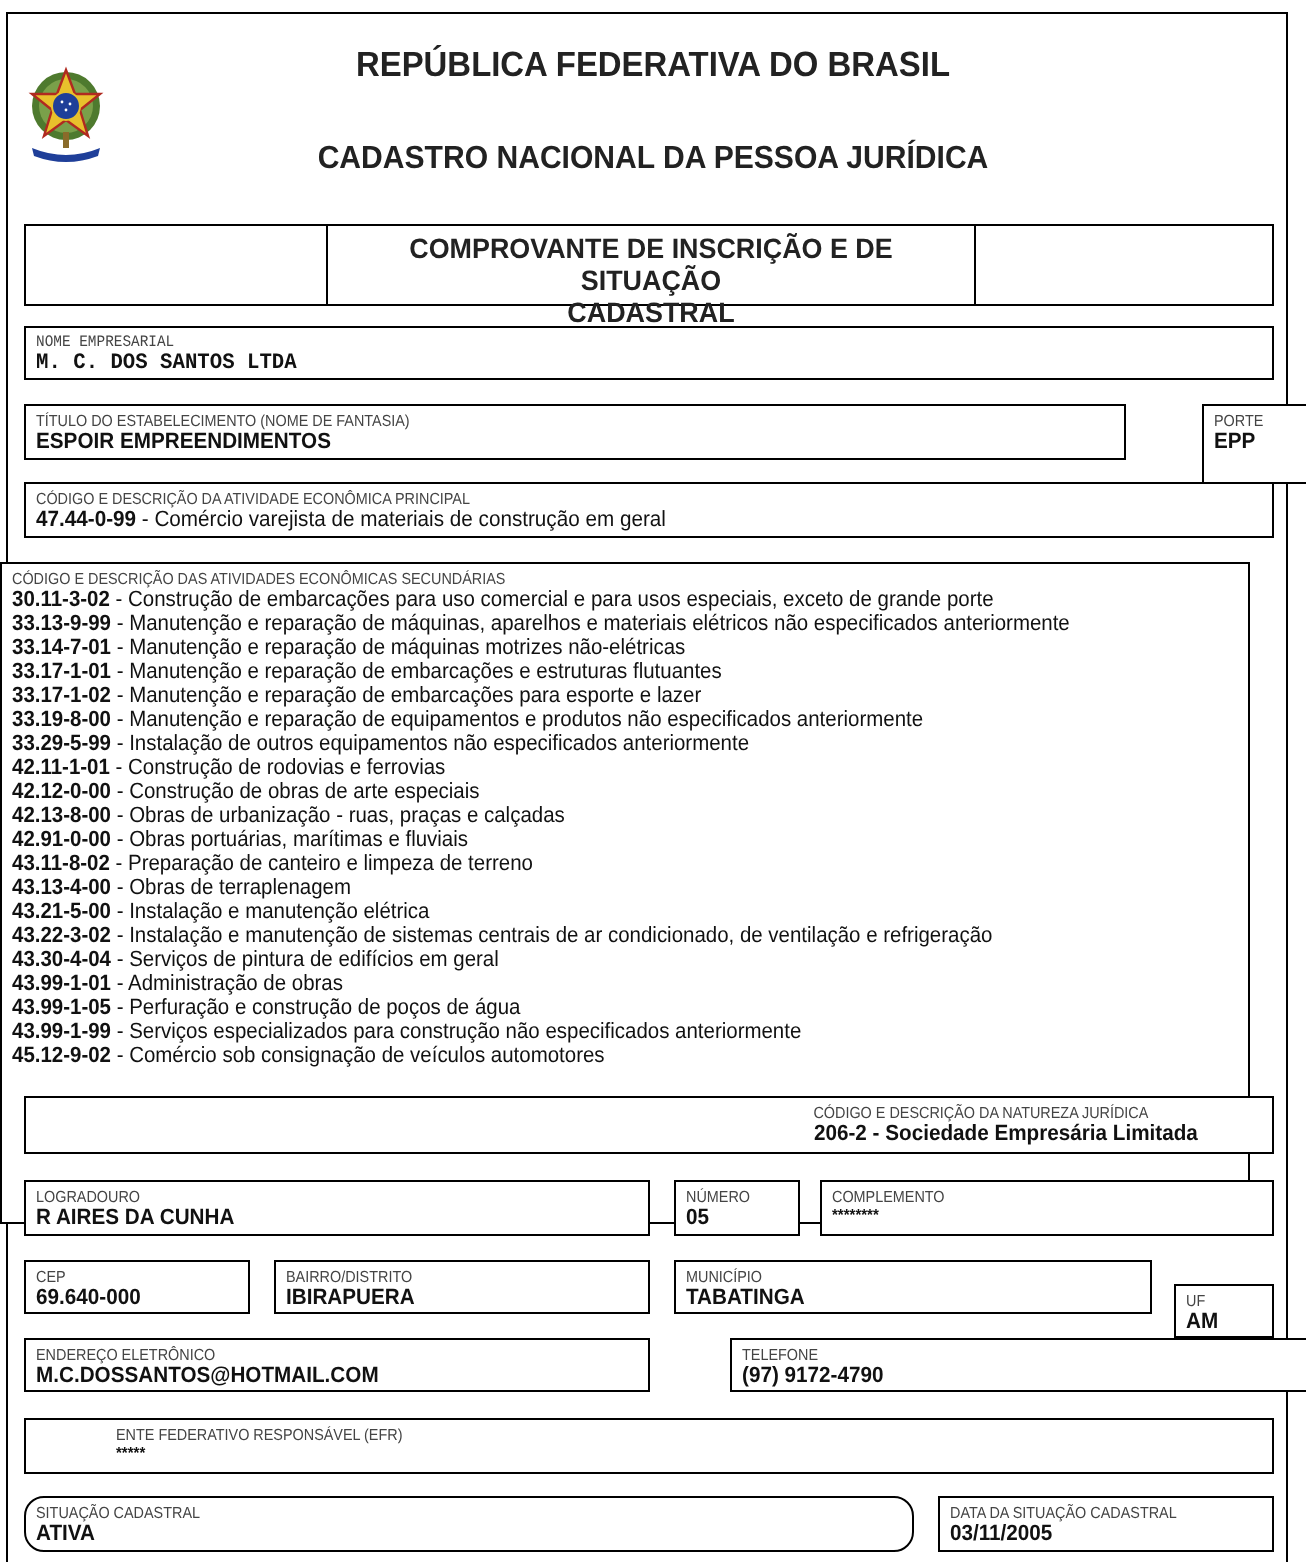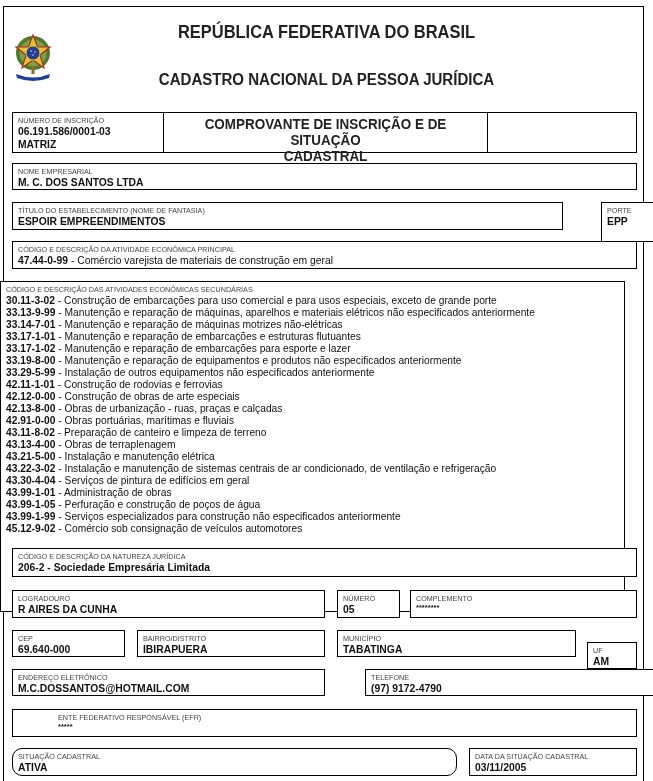--- a/index.html
+++ b/index.html
@@ -34,32 +34,27 @@
   <rect x="18.5" y="35" width="3" height="8" fill="#8a6b2a"></rect>
   <path d="M3 43 Q20 50 37 43 L36 47 Q20 53 4 47 Z" fill="#1f3f99"></path>
 </svg>
 
 <div class="hdr1">REPÚBLICA FEDERATIVA DO BRASIL</div>
 <div class="hdr2">CADASTRO NACIONAL DA PESSOA JURÍDICA</div>
 
 <div class="box" style="left:12px; top:112px; width:625px; height:41px;">
   <div class="vline" style="left:150px;"></div>
   <div class="vline" style="left:474px;"></div>
-  <div style="position:absolute; left:0; top:0; width:150px;">
-    <span class="lbl">NÚMERO DE INSCRIÇÃO</span>
-    <span class="val">06.191.586/0001-03</span>
-    <span class="val">MATRIZ</span>
-  </div>
   <div class="title-cell" style="left:151px; width:323px; top:3px;">
     <div>COMPROVANTE DE INSCRIÇÃO E DE SITUAÇÃO</div>
     <div>CADASTRAL</div>
   </div>
 </div>
 
-<div class="box" style="left:12px; top:163px; width:625px; height:27px;">
+<div class="box" style="left:12px; top:163px; width:625px; height:27px;font-family:Liberation Mono, monospace;">
   <span class="lbl">NOME EMPRESARIAL</span>
   <span class="val">M. C. DOS SANTOS LTDA</span>
 </div>
 
 <div class="box" style="left:12px; top:202px; width:551px; height:28px;">
   <span class="lbl">TÍTULO DO ESTABELECIMENTO (NOME DE FANTASIA)</span>
   <span class="val">ESPOIR EMPREENDIMENTOS</span>
 </div>
 <div class="box" style="left:601px; top:202px; width:62px; height:40px;">
   <span class="lbl">PORTE</span>
@@ -90,21 +85,21 @@
     <li><span>43.21-5-00</span><span class="desc" style="font-weight: normal;"> - Instalação e manutenção elétrica</span></li>
     <li><span>43.22-3-02</span><span class="desc" style="font-weight: normal;"> - Instalação e manutenção de sistemas centrais de ar condicionado, de ventilação e refrigeração</span></li>
     <li><span>43.30-4-04</span><span class="desc" style="font-weight: normal;"> - Serviços de pintura de edifícios em geral</span></li>
     <li><span>43.99-1-01</span><span class="desc" style="font-weight: normal;"> - Administração de obras</span></li>
     <li><span>43.99-1-05</span><span class="desc" style="font-weight: normal;"> - Perfuração e construção de poços de água</span></li>
     <li><span>43.99-1-99</span><span class="desc" style="font-weight: normal;"> - Serviços especializados para construção não especificados anteriormente</span></li>
     <li><span>45.12-9-02</span><span class="desc" style="font-weight: normal;"> - Comércio sob consignação de veículos automotores</span></li>
   </ul>
 </div>
 
-<div class="box" style="left:12px; top:548px; width:625px; height:29px;">
+<div class="box" style="left:12px; top:548px; width:625px; height:29px;text-align:right;">
   <span class="lbl">CÓDIGO E DESCRIÇÃO DA NATUREZA JURÍDICA</span>
   <span class="val">206-2 - Sociedade Empresária Limitada</span>
 </div>
 
 <div class="box" style="left:12px; top:590px; width:313px; height:28px;">
   <span class="lbl">LOGRADOURO</span>
   <span class="val">R AIRES DA CUNHA</span>
 </div>
 <div class="box" style="left:337px; top:590px; width:63px; height:28px;">
   <span class="lbl">NÚMERO</span>

